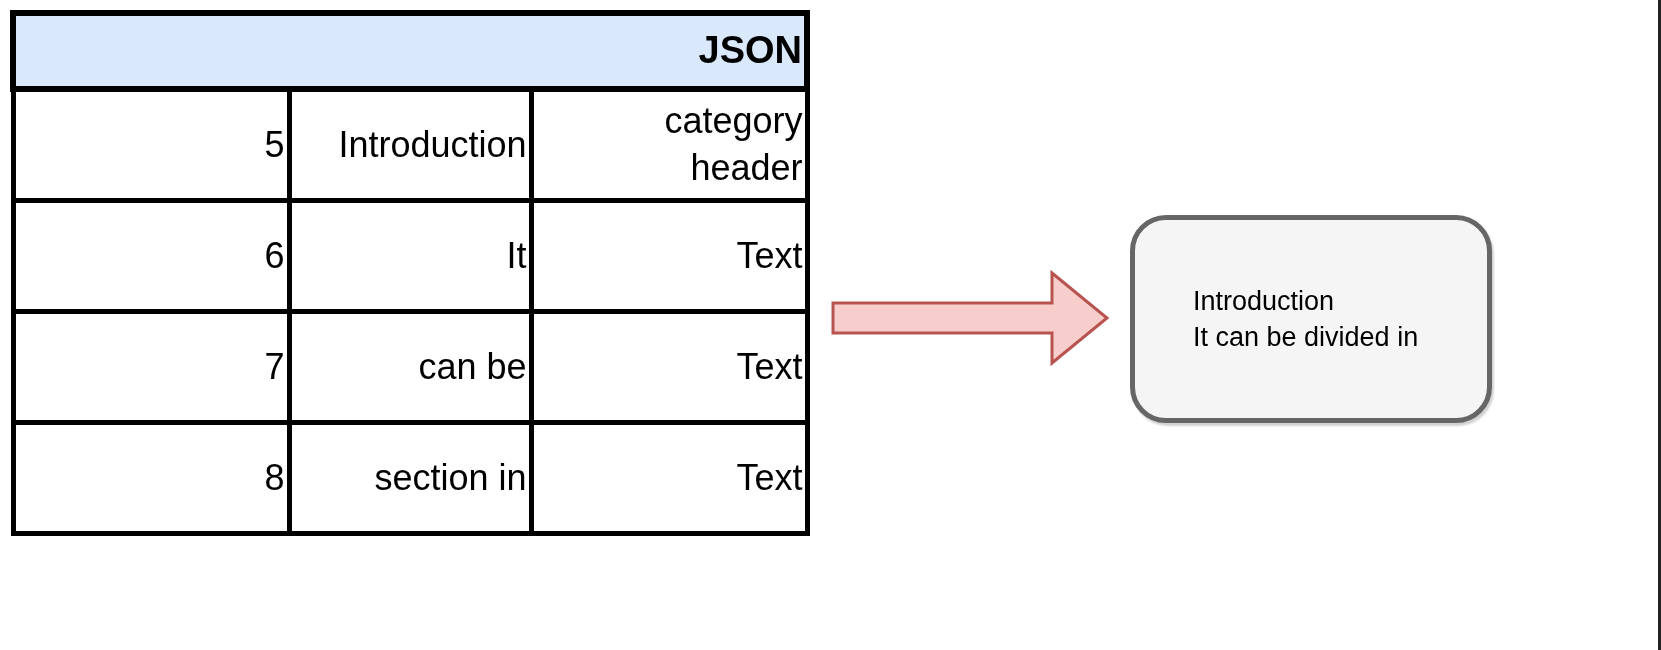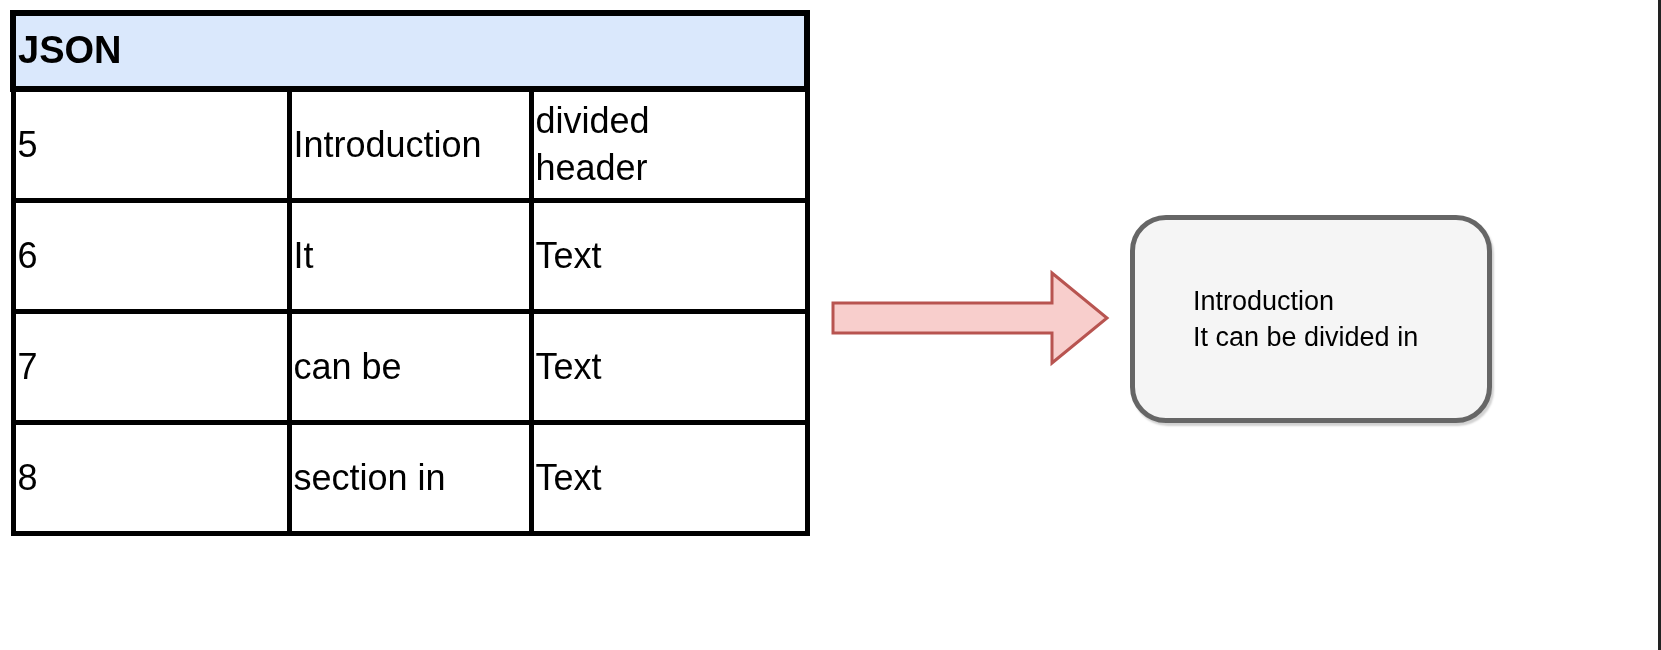--- a/index.html
+++ b/index.html
@@ -18,21 +18,21 @@
     position: absolute;
     left: 10px;
     top: 10px;
   }
   table.json-table {
     border-collapse: collapse;
     table-layout: fixed;
   }
   table.json-table td, table.json-table th {
     border: 5px solid #000000;
-    text-align: left;
+    text-align: right;
     vertical-align: middle;
     padding: 0 2px;
     white-space: pre-line;
     line-height: 1.3;
   }
   table.json-table .outer { border-width: 6px; }
   th.table-title-cell {
     height: 70px;
     background: #dae8fc;
     font-size: 38px;
@@ -112,21 +112,21 @@
           <col class="c2">
           <col class="c3">
         </colgroup>
       <tbody>
           <tr>
         <th class="table-title-cell outer" colspan="3">JSON</th>
       </tr>
       <tr class="data-row">
         <td>5</td>
         <td>Introduction</td>
-        <td>divided
+        <td>category
 header</td>
       </tr>
       <tr class="data-row">
         <td>6</td>
         <td>It</td>
         <td>Text</td>
       </tr>
       <tr class="data-row">
         <td>7</td>
         <td>can be</td>

